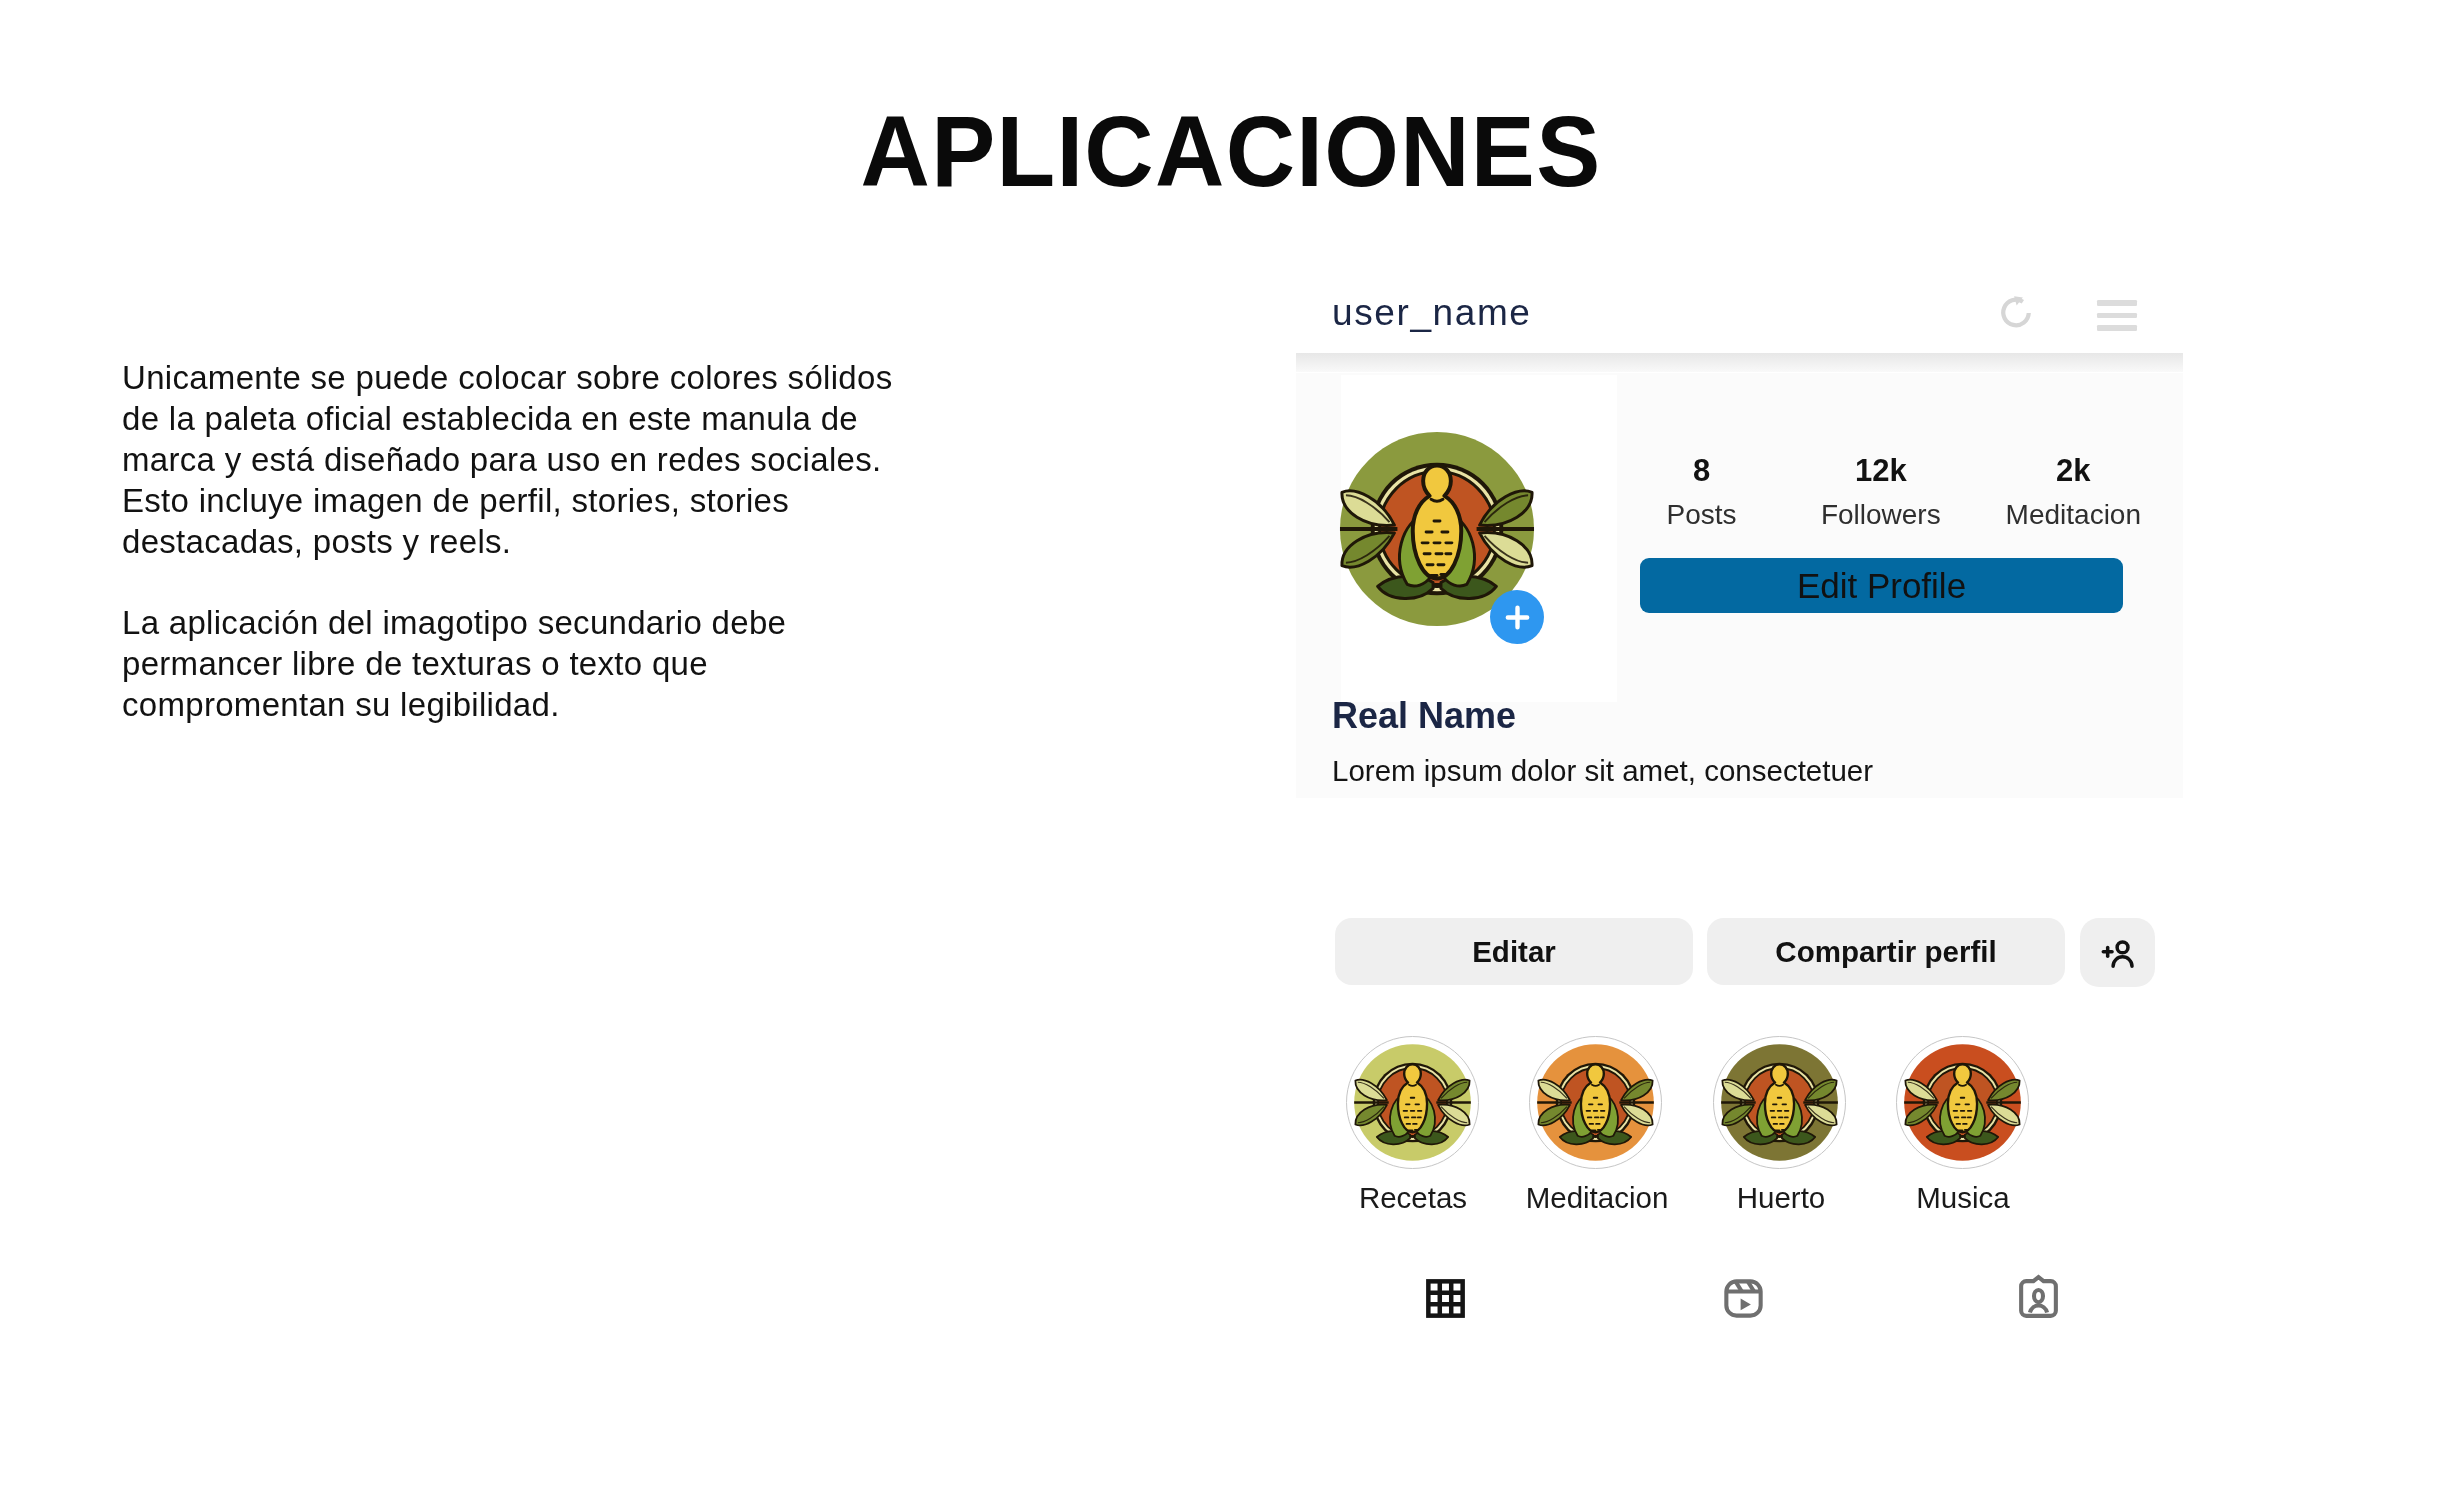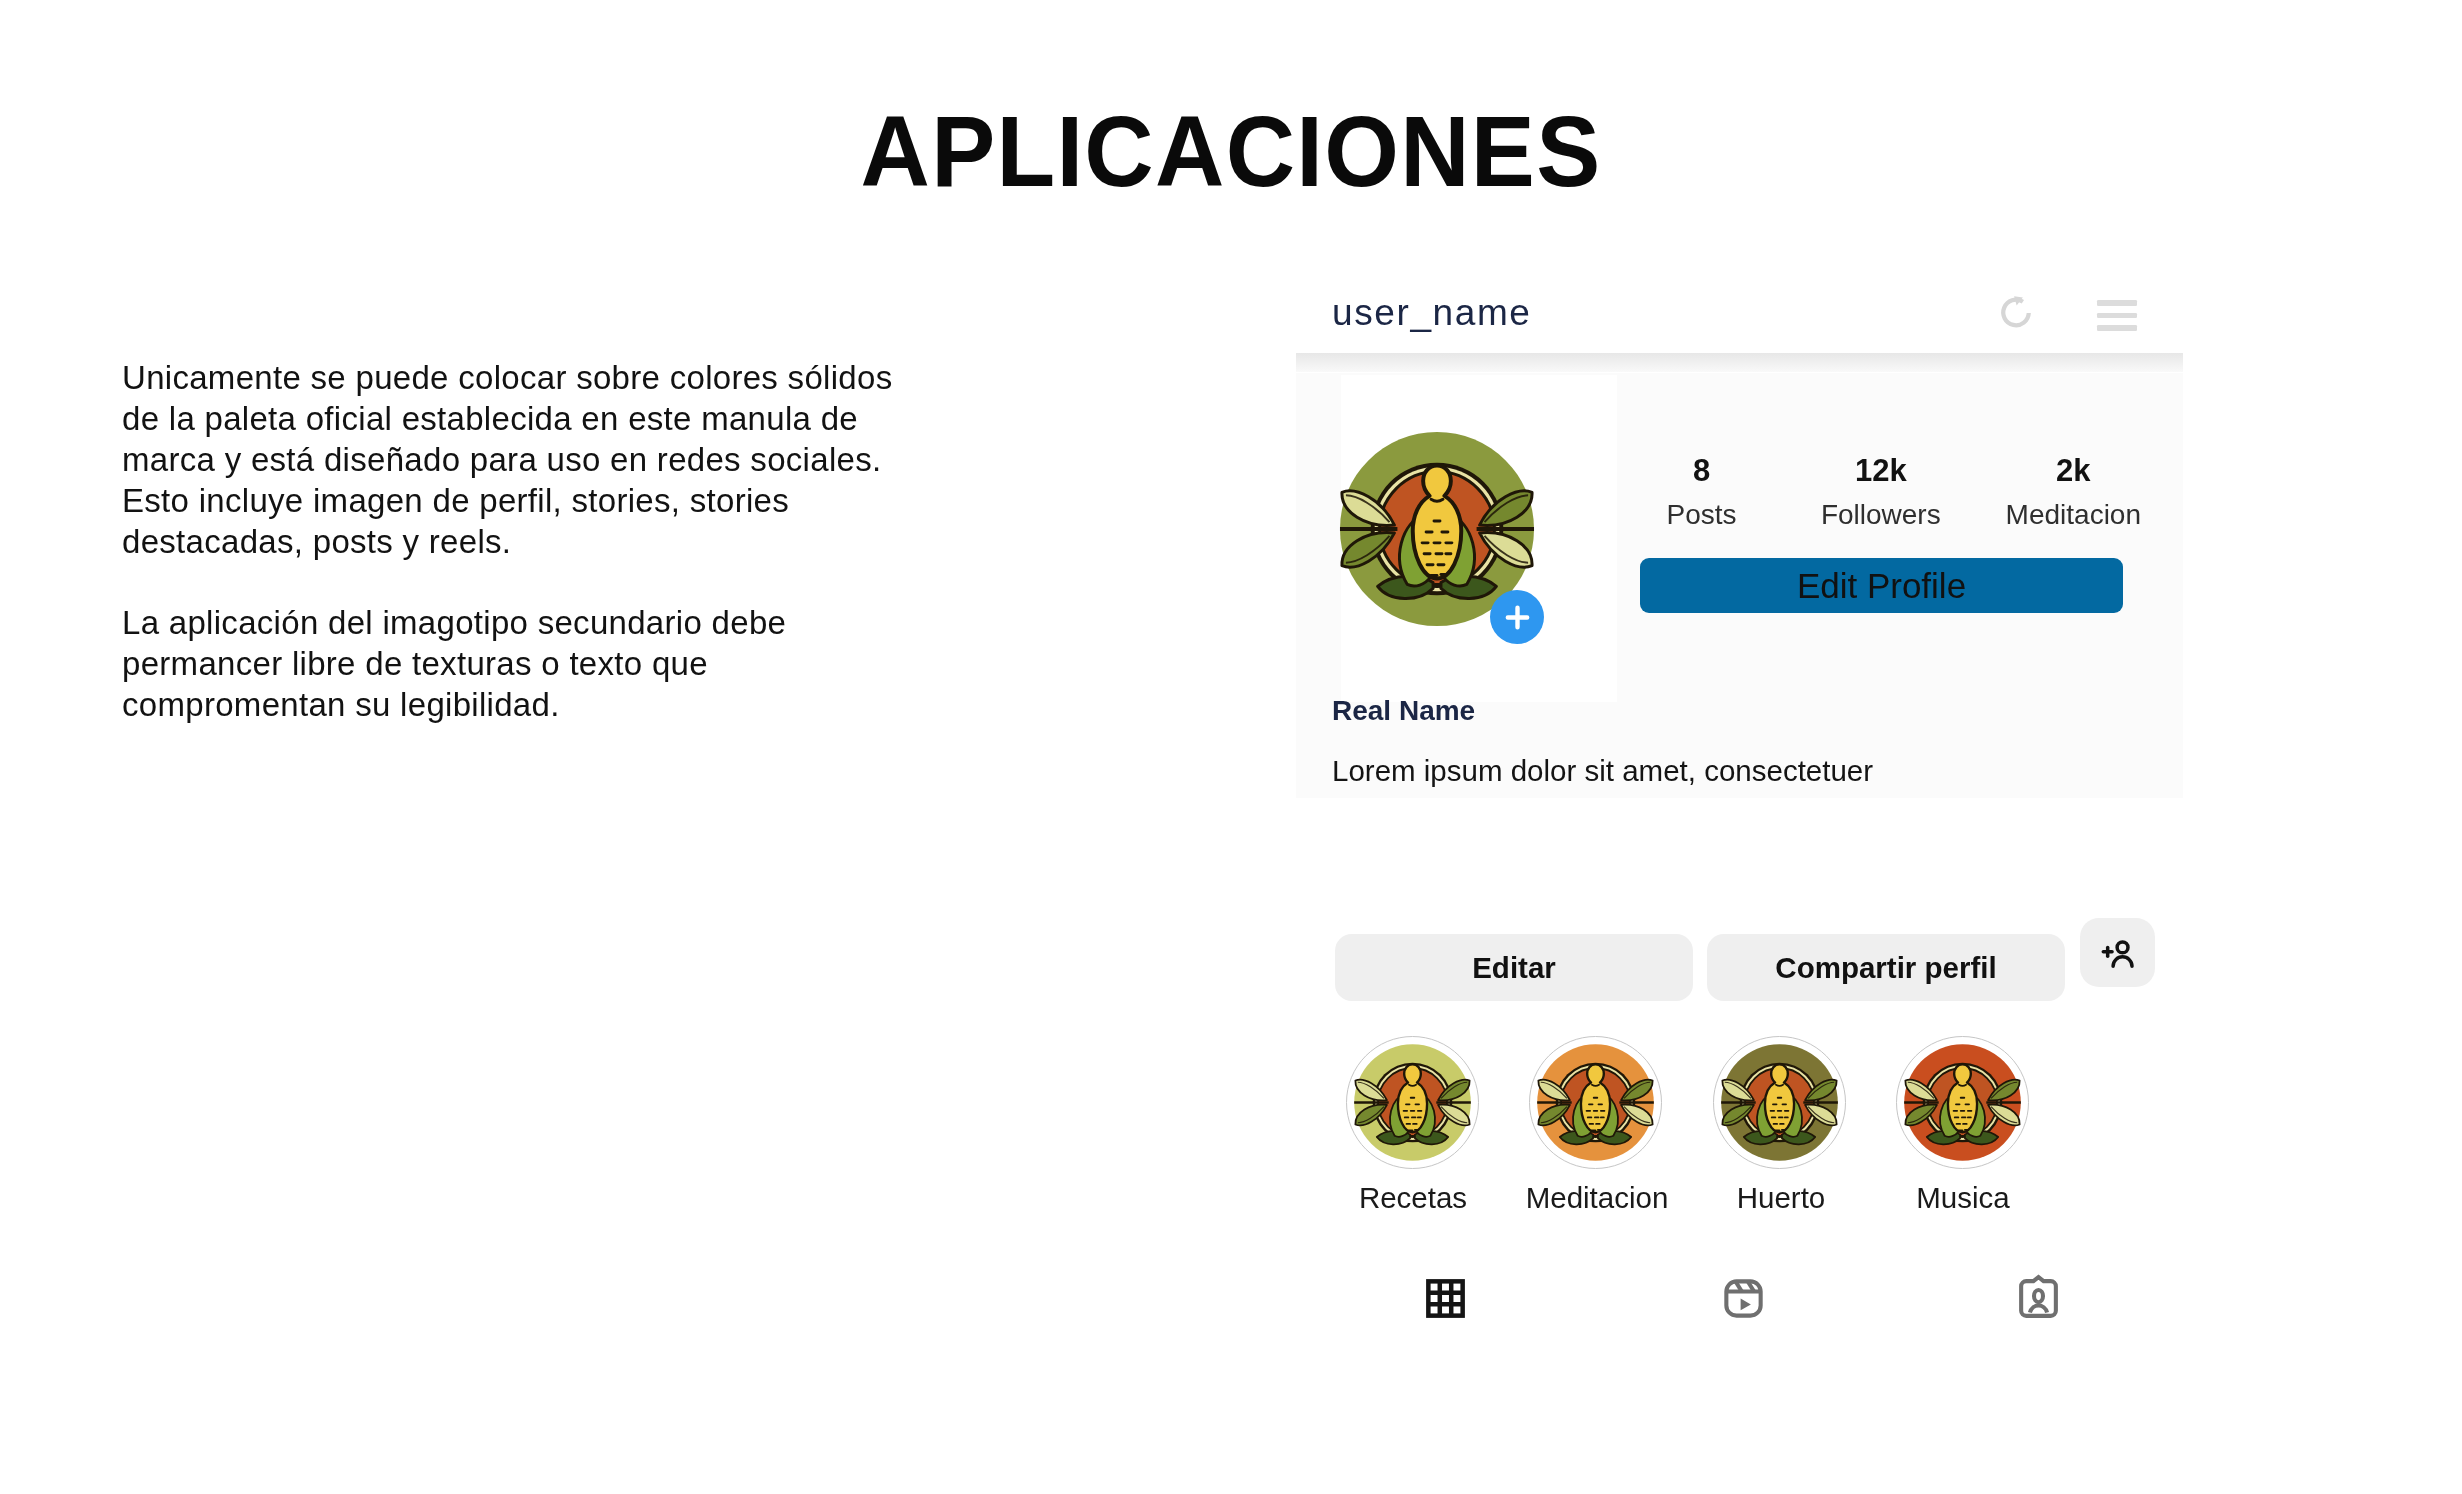--- a/index.html
+++ b/index.html
@@ -40,27 +40,27 @@
 
   .stats{position:absolute;left:351px;top:181px;width:494px;display:flex;justify-content:space-between;}
   .stat{text-align:center;min-width:109px;}
   .stat .val{font-size:31px;font-weight:700;color:#121212;}
   .stat .lbl{font-size:28px;color:#2f2f2f;margin-top:10.3px;}
 
   .edit-profile{position:absolute;left:344px;top:286px;width:483px;height:55px;background:#0369a1;
                 border:none;border-radius:9px;font-family:inherit;font-size:35px;font-weight:500;
                 color:#111;display:flex;align-items:center;justify-content:center;cursor:pointer;}
 
-  .real-name{position:absolute;left:36px;top:423px;font-size:28px;font-weight:700;color:#1b2645;}
+  .real-name{position:absolute;left:36px;top:423px;font-size:36px;font-weight:700;color:#1b2645;}
   .bio{position:absolute;left:36px;top:482px;font-size:29.5px;color:#141414;}
 
   
   .btn{position:absolute;top:646px;height:67px;background:#efefef;border:none;border-radius:16.7px;
        font-family:inherit;font-size:29.5px;font-weight:700;color:#111;cursor:pointer;
-       display:flex;align-items:center;justify-content:center;margin-top:16px;}
+       display:flex;align-items:center;justify-content:center;}
   .btn-editar{left:39px;width:358px;}
   .btn-compartir{left:411px;width:358px;}
   .btn-addperson{left:784px;top:646px;width:75px;height:69px;background:#efefef;border:none;
        border-radius:19px;display:flex;align-items:center;justify-content:center;cursor:pointer;position:absolute;}
   .btn-addperson svg{width:42px;height:42px;}
 
   
   .highlight{position:absolute;top:764px;width:131px;height:131px;border:1.9px solid #c6c6c6;
              border-radius:50%;background:#fff;display:flex;align-items:center;justify-content:center;cursor:pointer;}
   .highlight svg{width:119px;height:119px;}

